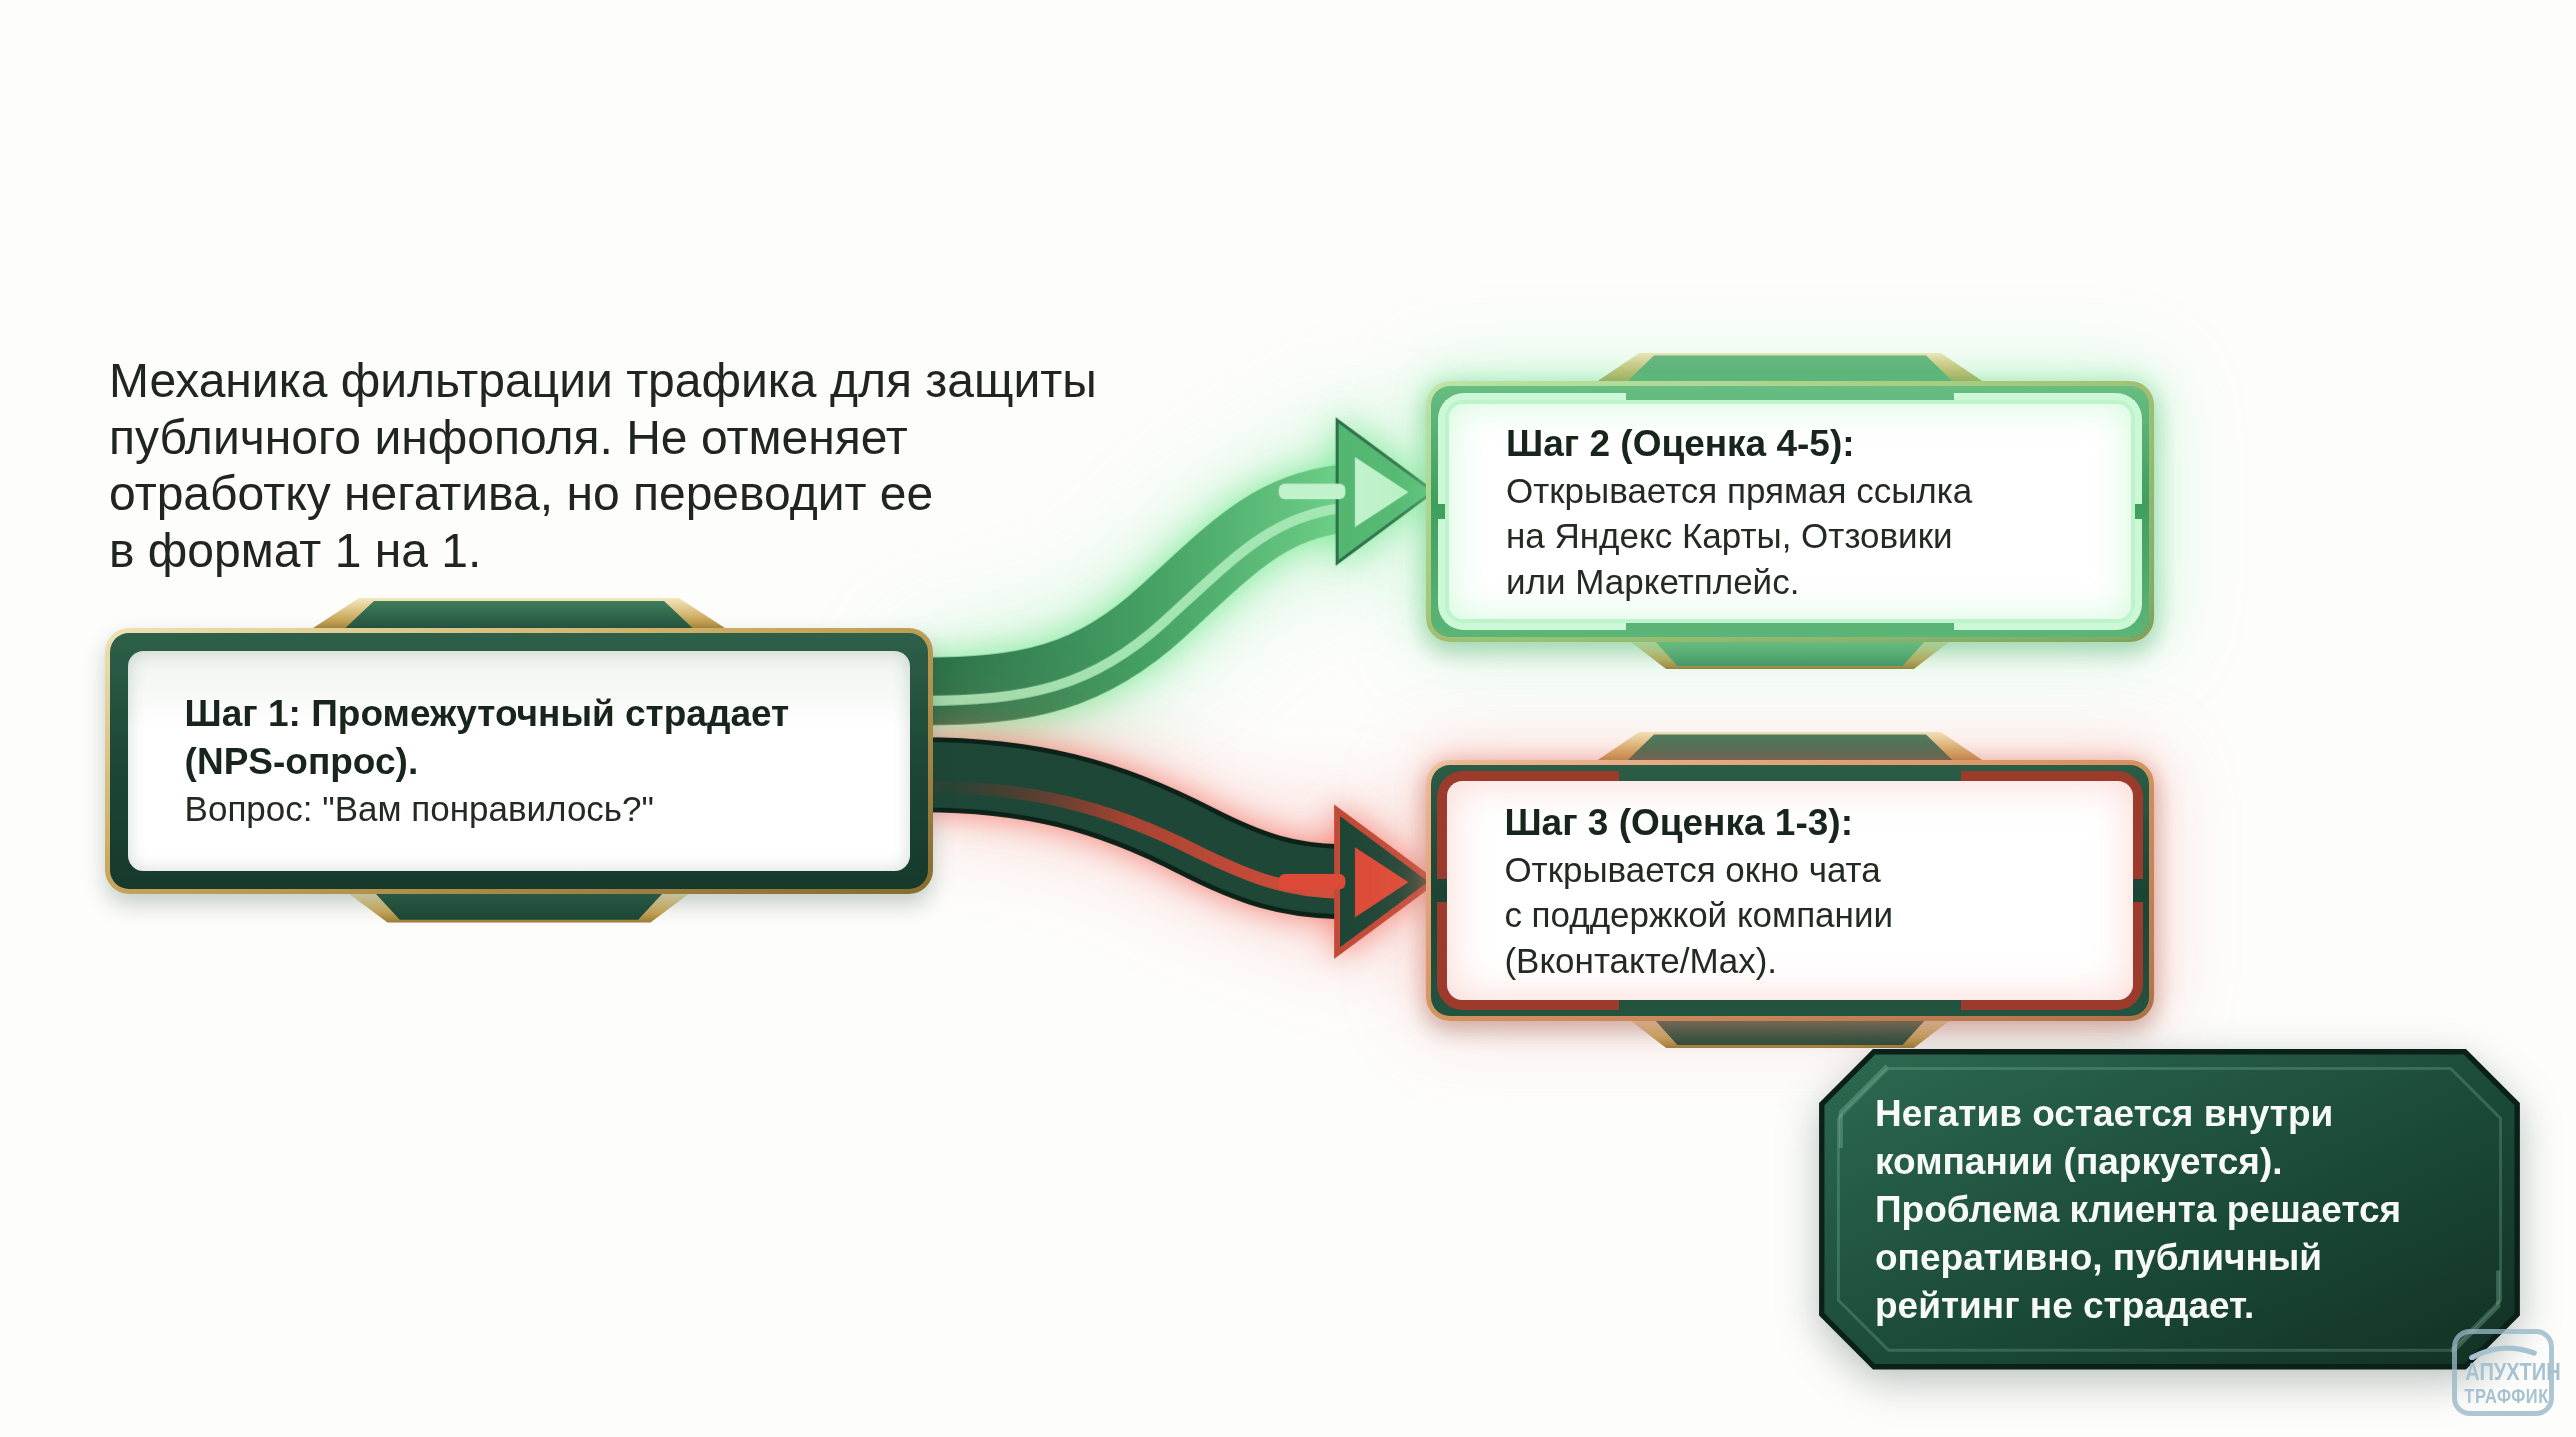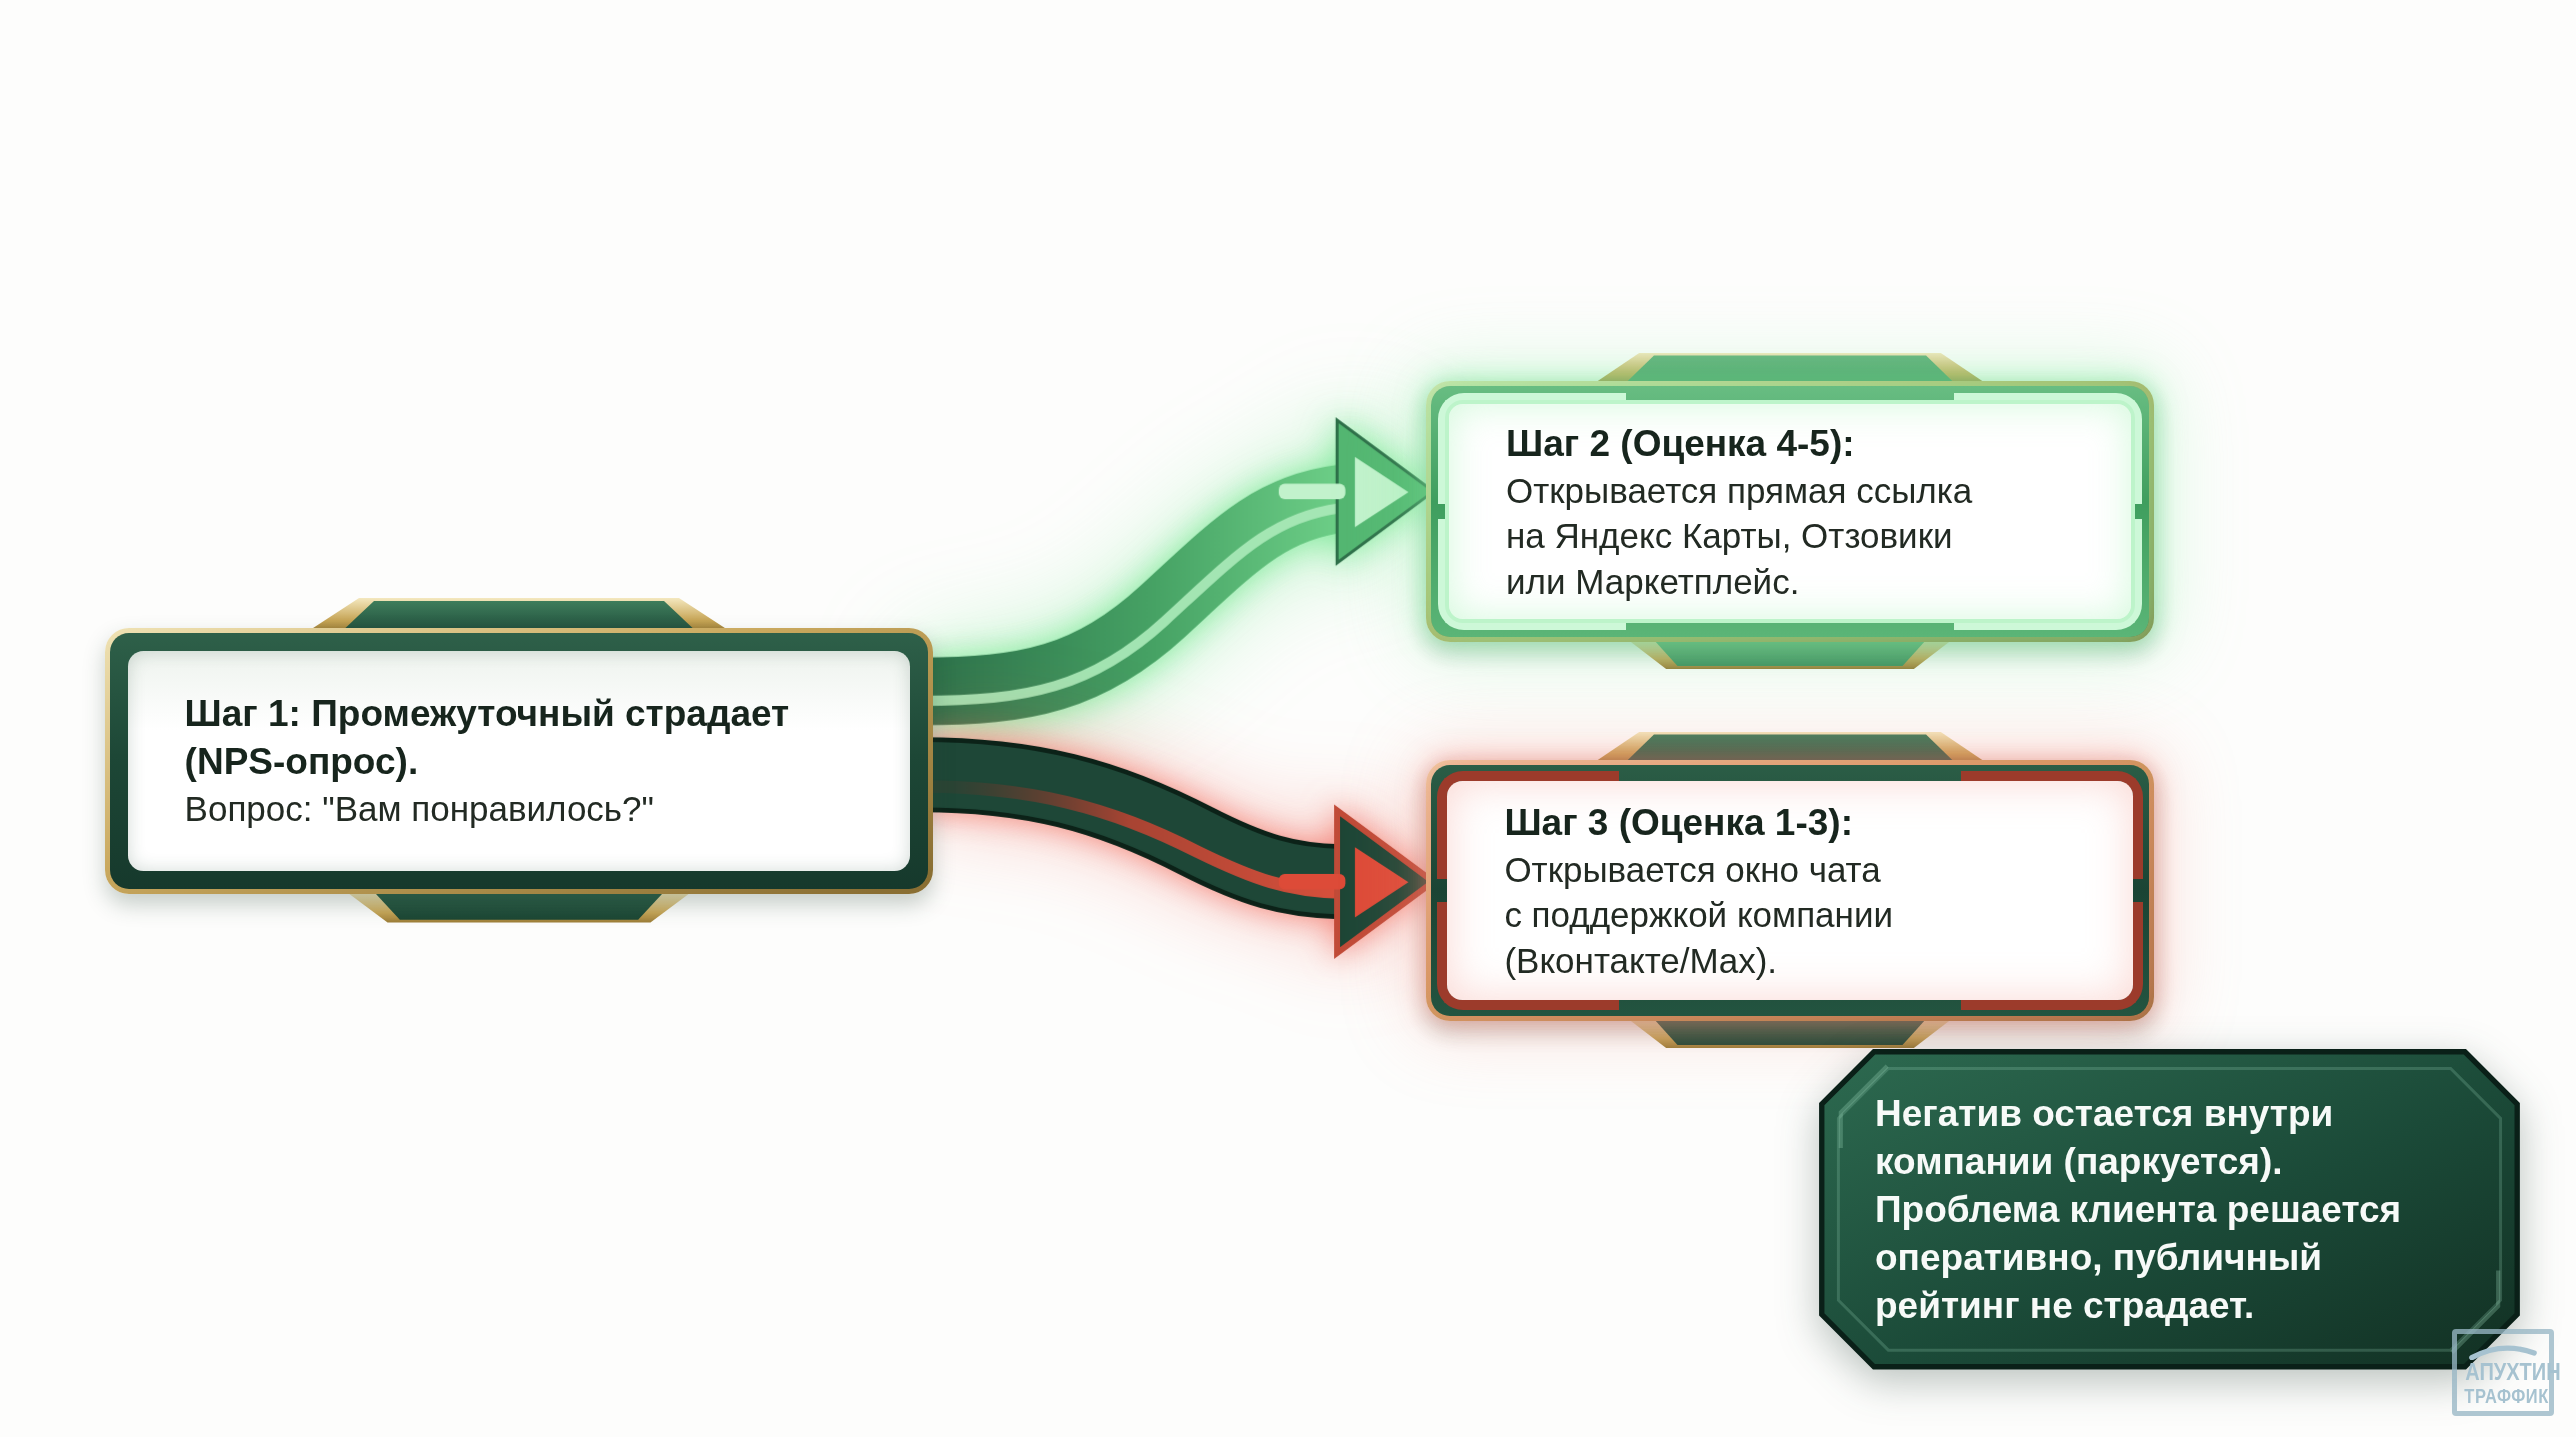--- a/index.html
+++ b/index.html
@@ -75,33 +75,37 @@
 
   
   .summary{position:absolute;left:1817px;top:1047px;width:705px;height:325px;
     filter:drop-shadow(0 12px 20px rgba(30,55,45,.30));}
   .summary svg{position:absolute;inset:0;}
   .summary-text{position:absolute;left:58px;top:50%;transform:translateY(-50%);
     font-size:37px;font-weight:bold;line-height:1.3;color:#f7faf8;}
 
   
   .wm{position:absolute;left:2452px;top:1329px;width:102px;height:87px;
-    border:5.4px solid rgba(151,182,196,.78);border-radius:4px;
+    border:5.4px solid rgba(151,182,196,.78);border-radius:18px;
     box-sizing:border-box;color:#a6c2d0;text-align:center;}
   .wm-arc{position:absolute;left:10.7px;top:6px;width:70px;height:20px;}
   .wm-l1{position:absolute;left:0;right:0;top:24px;font-size:24.4px;font-weight:bold;
     transform:scaleX(.82);letter-spacing:0px;}
   .wm-l2{position:absolute;left:0;right:0;top:51px;font-size:19.6px;font-weight:bold;
     transform:scaleX(.84);letter-spacing:0.6px;}
 </style>
 </head>
 <body>
 
 <div class="stage">
 
+  <p class="intro pre">Механика фильтрации трафика для защиты
+публичного инфополя. Не отменяет
+отработку негатива, но переводит ее
+в формат 1 на 1.</p>
 
   <svg class="arrows" viewBox="0 0 4331 2417">
     <defs>
       <linearGradient id="gg" gradientUnits="userSpaceOnUse" x1="1548" y1="0" x2="2270" y2="0">
         <stop offset="0" stop-color="#2a7049"></stop>
         <stop offset="0.55" stop-color="#47a365"></stop>
         <stop offset="1" stop-color="#6fd189"></stop>
       </linearGradient>
       <linearGradient id="rstripe" gradientUnits="userSpaceOnUse" x1="1600" y1="0" x2="2260" y2="0">
         <stop offset="0" stop-color="#6e3328" stop-opacity="0.15"></stop>

